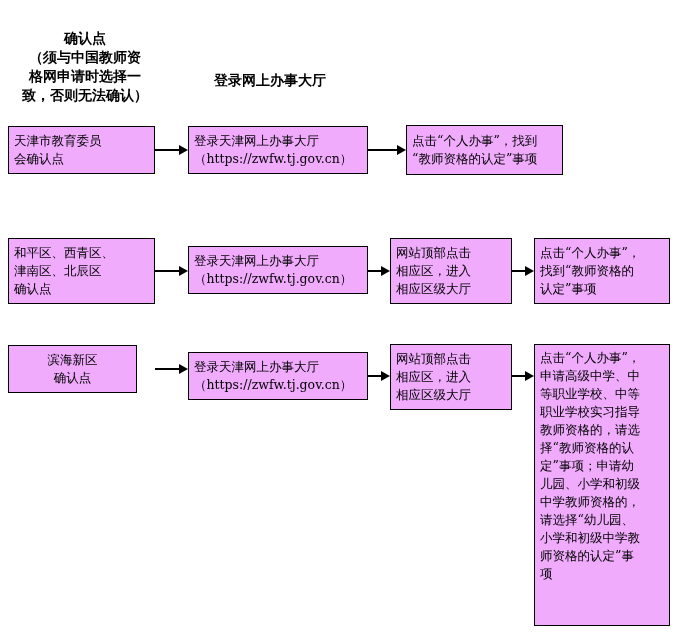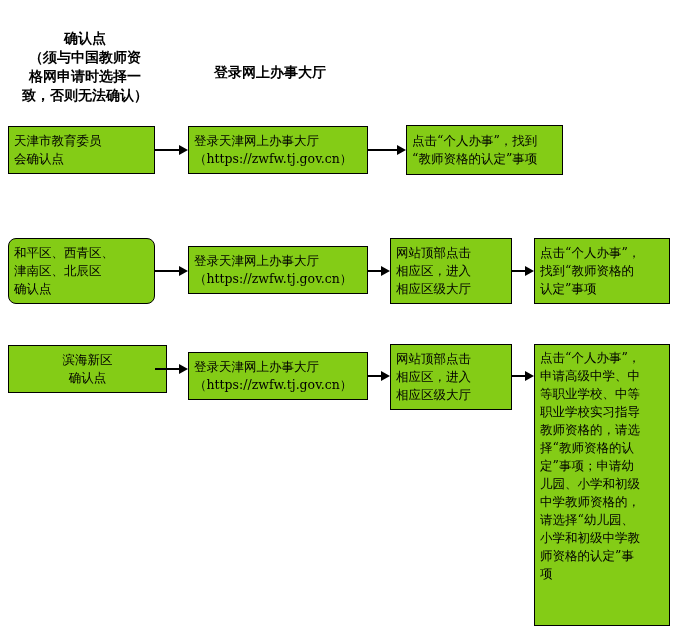--- a/index.html
+++ b/index.html
@@ -24,21 +24,21 @@
     position: absolute;
     text-align: center;
     font-weight: bold;
     font-size: 14px;
     line-height: 19px;
     white-space: pre-line;
   }
   .box {
     position: absolute;
     border: 1px solid #000000;
-    background: #84cc16;
+    background: #f0abfc;
     box-sizing: border-box;
     font-size: 12.5px;
     line-height: 18px;
     display: flex;
     align-items: center;
     justify-content: flex-start;
   }
   .box .txt {
     display: block;
     width: 100%;
@@ -74,21 +74,21 @@
 
 <div id="canvas">
 
   <div class="hdr" style="left:5px; top:10px; width:160px;">
     <span>确认点
 （须与中国教师资
 格网申请时选择一
 致，否则无法确认）</span>
   </div>
 
-  <div class="hdr" style="left:180px; top:44px; width:180px;">
+  <div class="hdr" style="left:180px; top:52px; width:180px;">
     <span>登录网上办事大厅</span>
   </div>
 
 
   <div class="box" style="left:8px; top:126px; width:147px; height:48px;">
     <span class="txt">天津市教育委员
 会确认点</span>
   </div>
 
   <div class="arrow" style="left:155px; top:145px; width:33px;">
@@ -104,21 +104,21 @@
   <div class="arrow" style="left:368px; top:145px; width:38px;">
     <span class="shaft" style="width:29px;"></span>
     <span class="head" style="left:29px;"></span>
   </div>
 
   <div class="box" style="left:406px; top:125px; width:157px; height:50px;">
     <span class="txt">点击“个人办事”，找到
 “教师资格的认定”事项</span>
   </div>
 
-  <div class="box" style="left:8px; top:238px; width:147px; height:66px;border-radius:8px;">
+  <div class="box" style="left:8px; top:238px; width:147px; height:66px;">
     <span class="txt">和平区、西青区、
 津南区、北辰区
 确认点</span>
   </div>
 
   <div class="arrow" style="left:155px; top:266px; width:33px;">
     <span class="shaft" style="width:24px;"></span>
     <span class="head" style="left:24px;"></span>
   </div>
 
@@ -142,21 +142,21 @@
     <span class="shaft" style="width:13px;"></span>
     <span class="head" style="left:13px;"></span>
   </div>
 
   <div class="box" style="left:534px; top:238px; width:136px; height:66px;">
     <span class="txt">点击“个人办事”，
 找到“教师资格的
 认定”事项</span>
   </div>
 
-  <div class="box center" style="left:8px; top:345px; width:159px; height:48px;">
+  <div class="box center" style="left:8px; top:345px; width:129px; height:48px;">
     <span class="txt">滨海新区
 确认点</span>
   </div>
 
   <div class="arrow" style="left:155px; top:364px; width:33px;">
     <span class="shaft" style="width:24px;"></span>
     <span class="head" style="left:24px;"></span>
   </div>
 
   <div class="box" style="left:188px; top:352px; width:180px; height:48px;">

